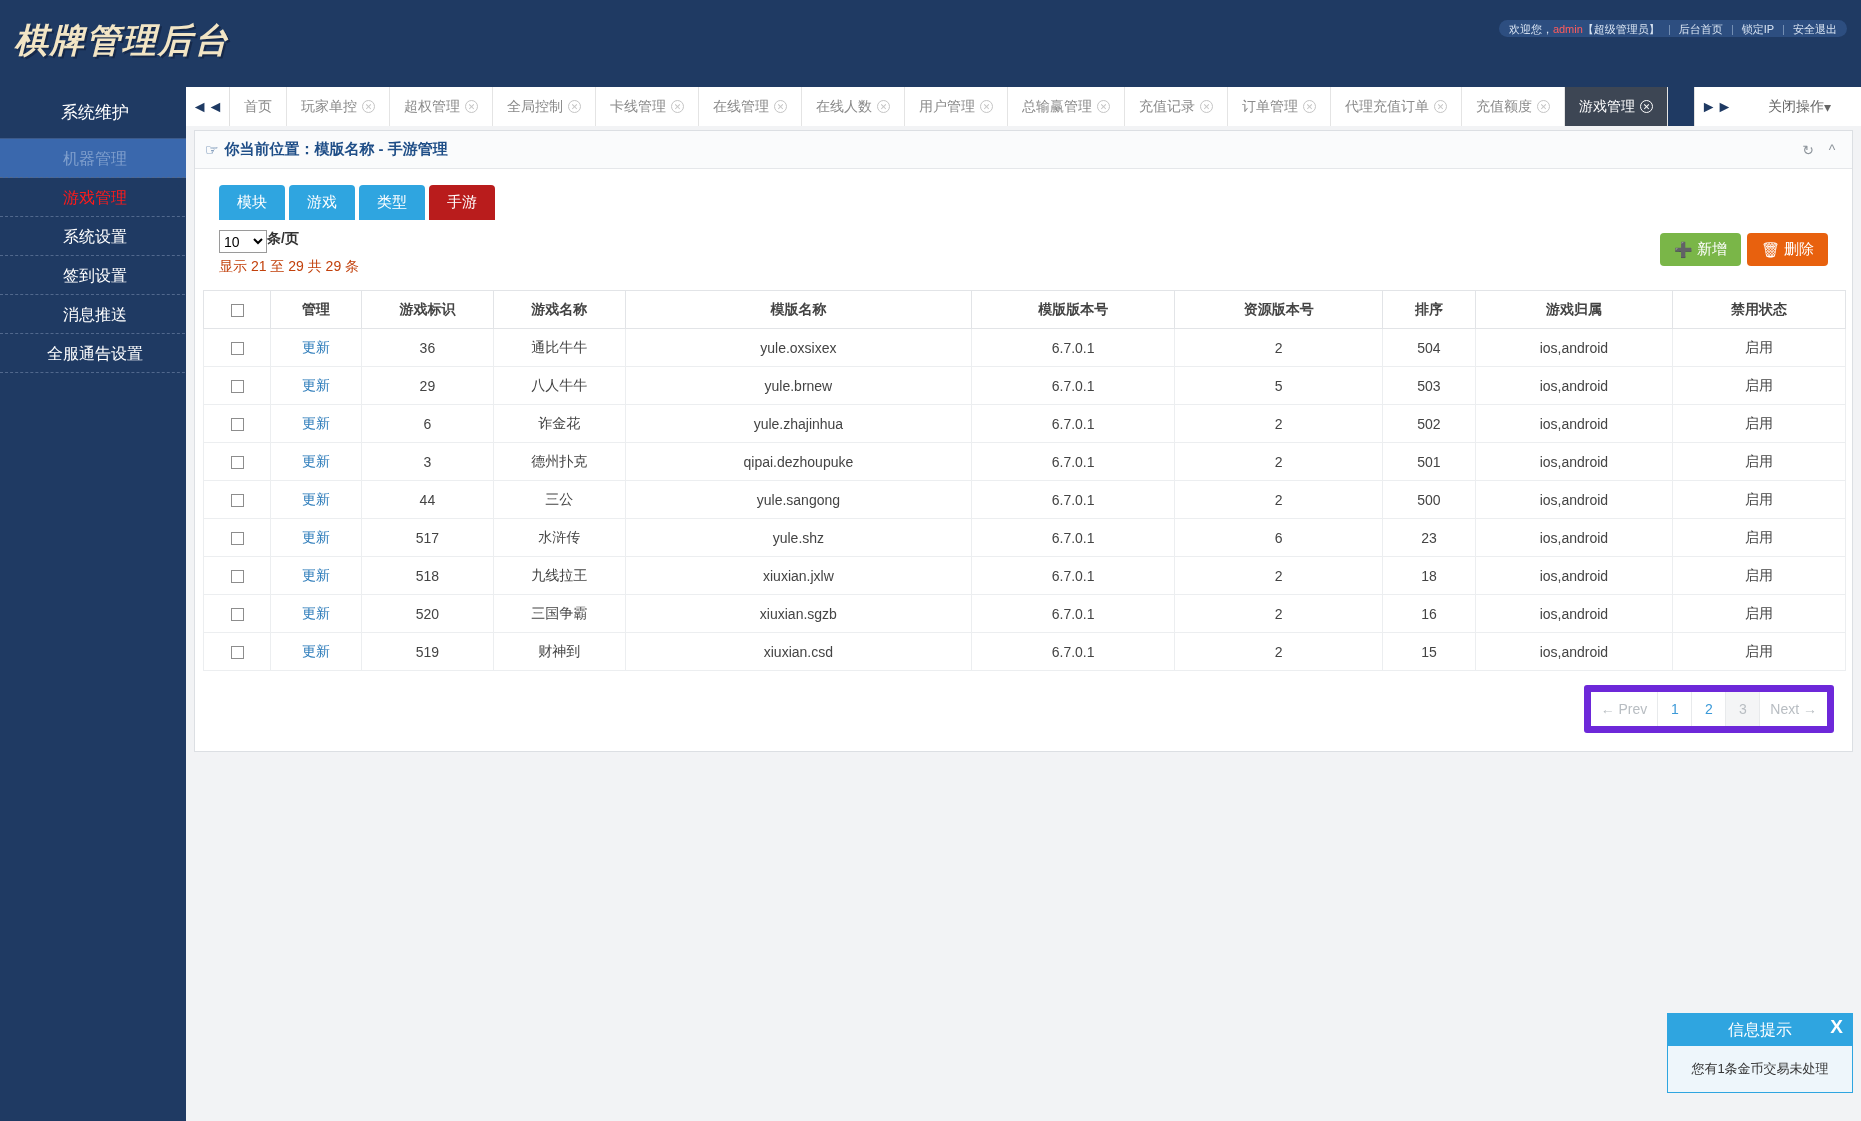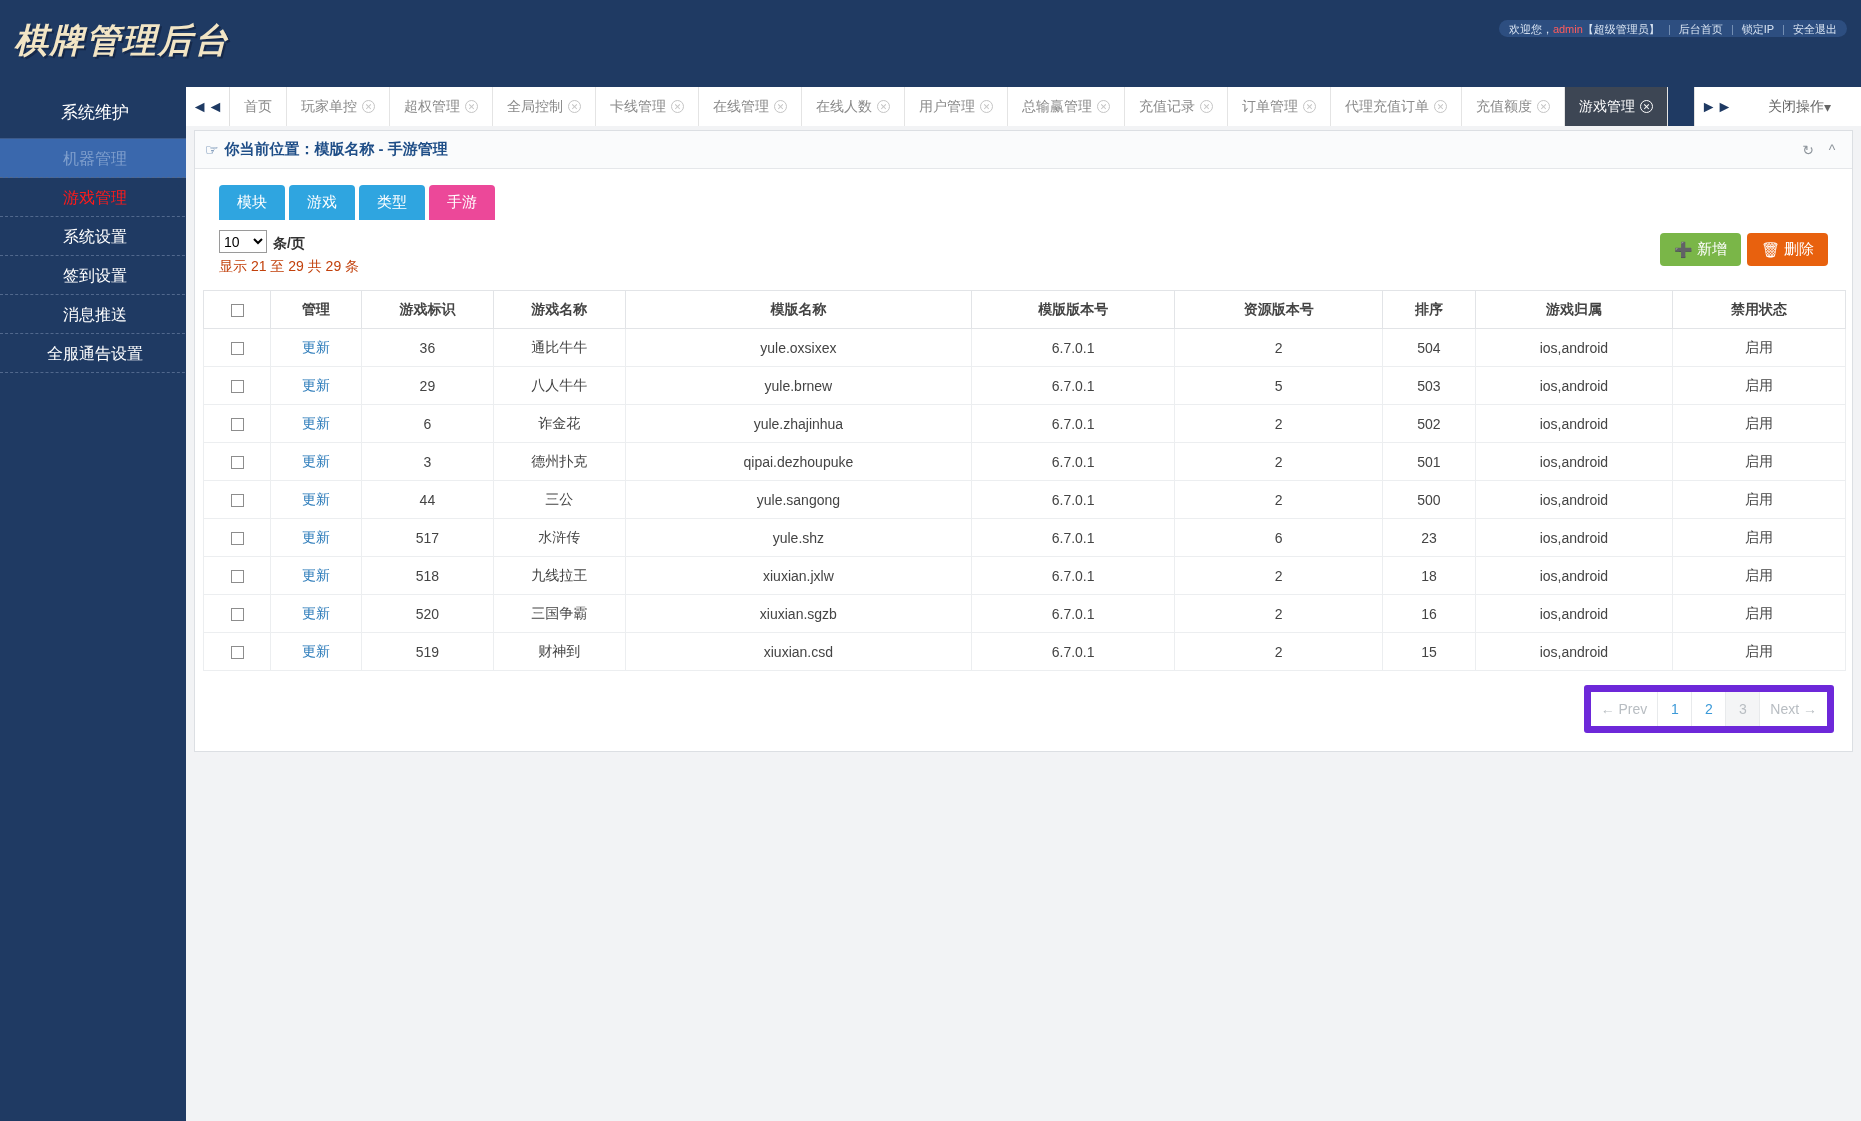--- a/index.html
+++ b/index.html
@@ -112,25 +112,25 @@
     position: absolute; top: 11px; width: 16px; height: 16px;
     color: #8e959c; font-size: 14px; text-align: center; line-height: 16px; cursor: pointer;
   }
   #bc-refresh { right: 36px; }
   #bc-collapse { right: 12px; }
   #subtabs { padding: 16px 0 0 24px; display: flex; gap: 4px; }
   .subtab {
     background: #2fa5e0; color: #ffffff; font-size: 15px;
     padding: 8px 18px; border-radius: 4px 4px 0 0; cursor: pointer;
   }
-  .subtab.active { background: #ec4899; }
+  .subtab.active { background: #b91c1c; }
   #toolbar {
     margin: 10px 24px 0 24px; position: relative; height: 60px;
   }
-  #perpage-row { display: flex; align-items: flex-end; gap: 6px; }
+  #perpage-row { display: flex; align-items: flex-start; }
   #perpage-select {
     width: 48px; height: 23px; font-size: 14px;
     border: 1px solid #9a9a9a; background: #ffffff;
     font-family: "Liberation Sans", sans-serif;
   }
   #perpage-label { font-size: 14px; color: #333; font-weight: bold; }
   #showing-text { font-size: 14px; color: #c2410c; margin-top: 5px; }
   #btn-group { position: absolute; right: 0; top: 3px; display: flex; gap: 6px; }
   .act-btn {
     color: #ffffff; font-size: 15px; padding: 7px 14px; border-radius: 4px;
@@ -469,13 +469,20 @@
     <div id="pagination">
       <div class="pg muted">← Prev</div>
       <div class="pg">1</div>
       <div class="pg">2</div>
       <div class="pg current">3</div>
       <div class="pg muted">Next →</div>
     </div>
 
   </div>
 
+  <div id="toast">
+    <div id="toast-head">
+      <span>信息提示</span>
+      <span id="toast-close">X</span>
+    </div>
+    <div id="toast-body">您有1条金币交易未处理</div>
+  </div>
 </div>
 
 </body></html>

